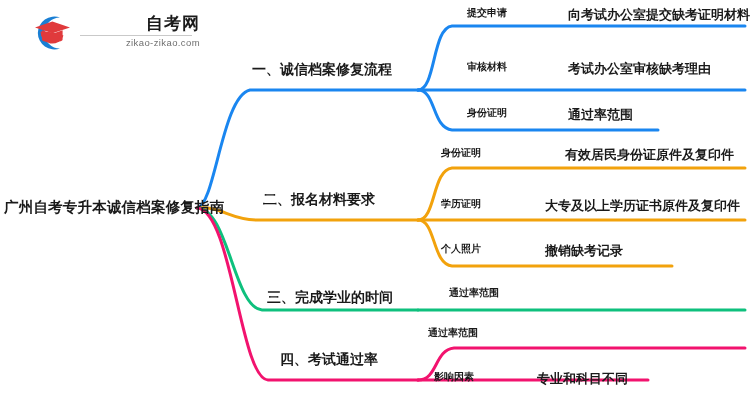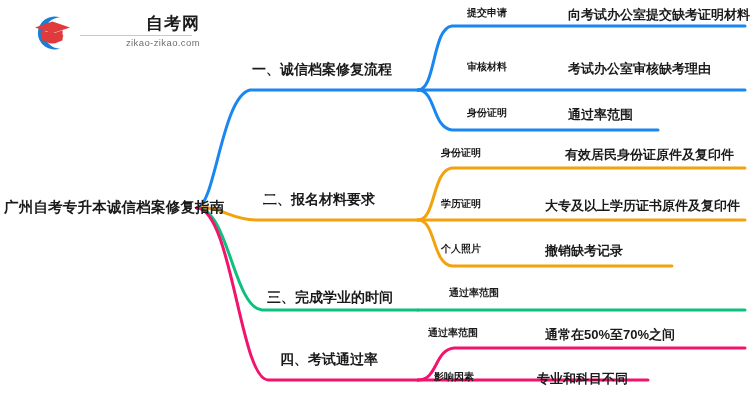--- a/index.html
+++ b/index.html
@@ -159,18 +159,17 @@
 
   <div class="node-text leaf-key" style="left:441px; top:199px;">学历证明</div>
   <div class="node-text leaf-val" style="left:545px; top:199px;">大专及以上学历证书原件及复印件</div>
 
   <div class="node-text leaf-key" style="left:441px; top:244px;">个人照片</div>
   <div class="node-text leaf-val" style="left:545px; top:244px;">撤销缺考记录</div>
 
   <div class="node-text leaf-key" style="left:449px; top:288px;">通过率范围</div>
 
   <div class="node-text leaf-key" style="left:428px; top:328px;">通过率范围</div>
-  <div class="node-text leaf-val" style="left:545px; top:328px;">通常在50%至70%之间</div>
 
   <div class="node-text leaf-key" style="left:434px; top:372px;">影响因素</div>
   <div class="node-text leaf-val" style="left:537px; top:372px;">专业和科目不同</div>
 
 </div>
 
 </body></html>

